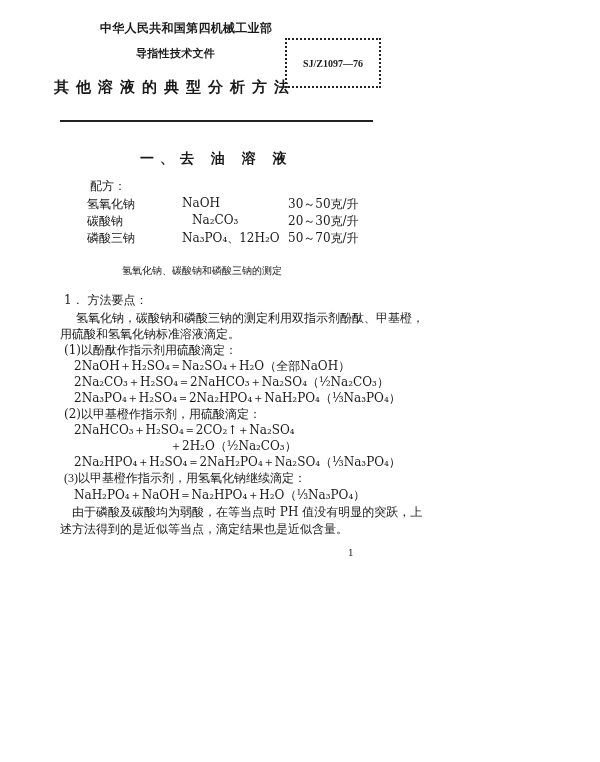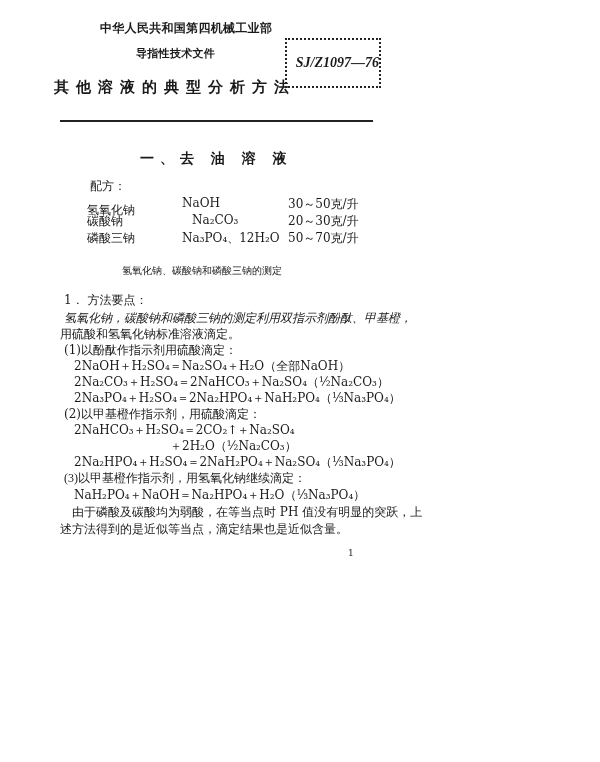--- a/index.html
+++ b/index.html
@@ -9,22 +9,22 @@
     color: #1a1a1a;
   }
   .abs { position: absolute; white-space: nowrap; }
   .hdr { font-family: "DejaVu Sans", "Liberation Sans", sans-serif; font-weight: bold; }
   .ministry { left: 100px; top: 20px; font-size: 12px; letter-spacing: 0.3px; }
   .doctype { left: 136px; top: 46px; font-size: 11px; letter-spacing: 0.3px; }
   .title { left: 54px; top: 78px; font-size: 15px; letter-spacing: 7px; }
   .stdbox {
     left: 285px; top: 38px; width: 96px; height: 50px;
     border: 2px dotted #222; box-sizing: border-box;
-    display: flex; align-items: center; justify-content: flex-end;
-    font-size: 14px; font-weight: bold; font-family: "Liberation Serif", serif; font-style: italic;
+    display: flex; align-items: center; justify-content: center;
+    font-size: 10px; font-weight: bold; font-family: "Liberation Serif", serif;
   }
   .rule { left: 60px; top: 120px; width: 313px; height: 2px; background: #222; }
   .section { left: 140px; top: 150px; font-size: 14px; letter-spacing: 6px; font-weight: bold; font-family: "DejaVu Sans", sans-serif; }
   .txt { font-size: 12px; }
   .sm { font-size: 10px; }
   .bold { font-weight: normal; font-family: "DejaVu Sans", sans-serif; }
   .pageno { left: 348px; top: 548px; font-size: 9px; }
 </style>
 </head>
 <body>
@@ -34,36 +34,36 @@
 <div class="abs hdr title">其他溶液的典型分析方法</div>
 <div class="abs stdbox">
   <span>SJ/Z1097—76</span>
 </div>
 <div class="abs rule"></div>
 
 <div class="abs section">一、去 油 溶 液</div>
 
 <div class="abs txt" style="left:90px;top:178px;">配方：</div>
 
-<div class="abs txt" style="left:87px;top:202px;">氢氧化钠</div>
+<div class="abs txt" style="left:87px;top:196px;">氢氧化钠</div>
 <div class="abs txt" style="left:182px;top:196px;">NaOH</div>
 <div class="abs txt" style="left:288px;top:196px;">30～50克/升</div>
 
 <div class="abs txt" style="left:87px;top:213px;">碳酸钠</div>
 <div class="abs txt" style="left:192px;top:213px;">Na₂CO₃</div>
 <div class="abs txt" style="left:288px;top:213px;">20～30克/升</div>
 
 <div class="abs txt" style="left:87px;top:230px;">磷酸三钠</div>
 <div class="abs txt" style="left:182px;top:230px;">Na₃PO₄、12H₂O</div>
 <div class="abs txt" style="left:288px;top:230px;">50～70克/升</div>
 
 <div class="abs sm bold" style="left:122px;top:264px;">氢氧化钠、碳酸钠和磷酸三钠的测定</div>
 
 <div class="abs txt" style="left:64px;top:292px;">1． 方法要点：</div>
-<div class="abs txt" style="left:64px;top:310px;font-style:italic;">氢氧化钠，碳酸钠和磷酸三钠的测定利用双指示剂酚酞、甲基橙，</div>
+<div class="abs txt" style="left:76px;top:310px;">氢氧化钠，碳酸钠和磷酸三钠的测定利用双指示剂酚酞、甲基橙，</div>
 <div class="abs txt" style="left:60px;top:326px;">用硫酸和氢氧化钠标准溶液滴定。</div>
 
 <div class="abs txt" style="left:64px;top:342px;">(1)以酚酞作指示剂用硫酸滴定：</div>
 <div class="abs txt" style="left:74px;top:358px;">2NaOH＋H₂SO₄＝Na₂SO₄＋H₂O（全部NaOH）</div>
 <div class="abs txt" style="left:74px;top:374px;">2Na₂CO₃＋H₂SO₄＝2NaHCO₃＋Na₂SO₄（½Na₂CO₃）</div>
 <div class="abs txt" style="left:74px;top:390px;">2Na₃PO₄＋H₂SO₄＝2Na₂HPO₄＋NaH₂PO₄（⅓Na₃PO₄）</div>
 
 <div class="abs txt" style="left:64px;top:406px;">(2)以甲基橙作指示剂，用硫酸滴定：</div>
 <div class="abs txt" style="left:74px;top:422px;">2NaHCO₃＋H₂SO₄＝2CO₂↑＋Na₂SO₄</div>
 <div class="abs txt" style="left:170px;top:438px;">＋2H₂O（½Na₂CO₃）</div>

